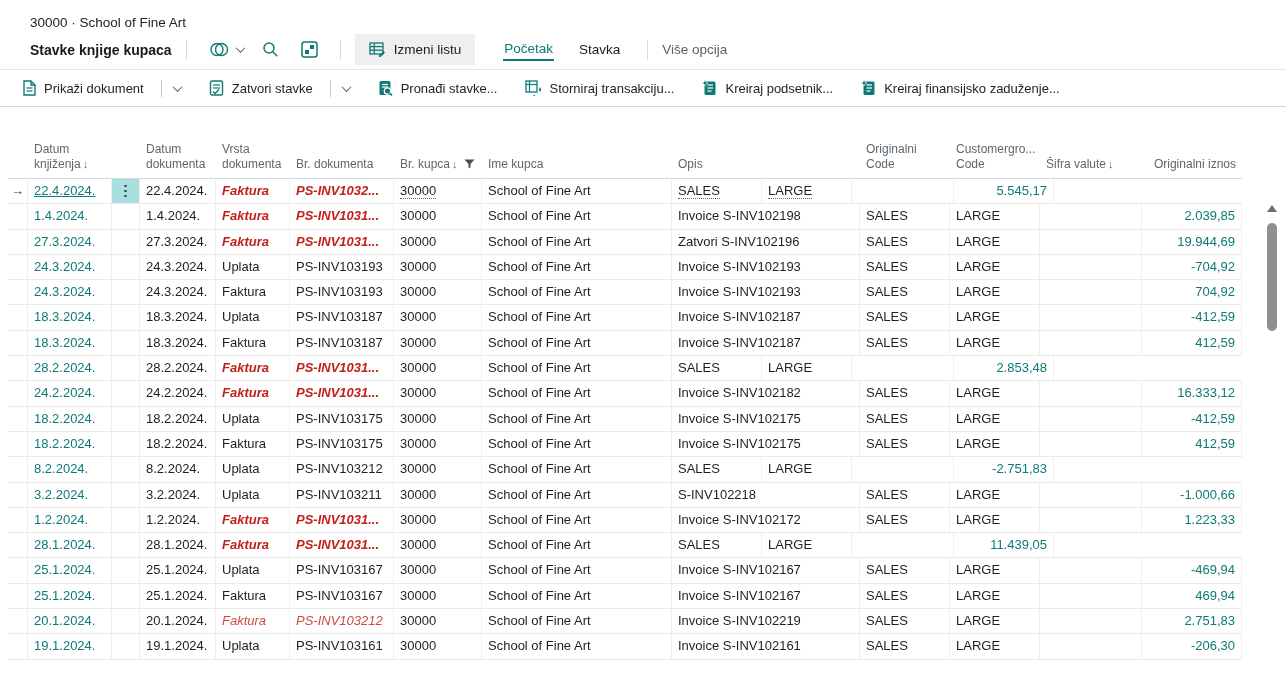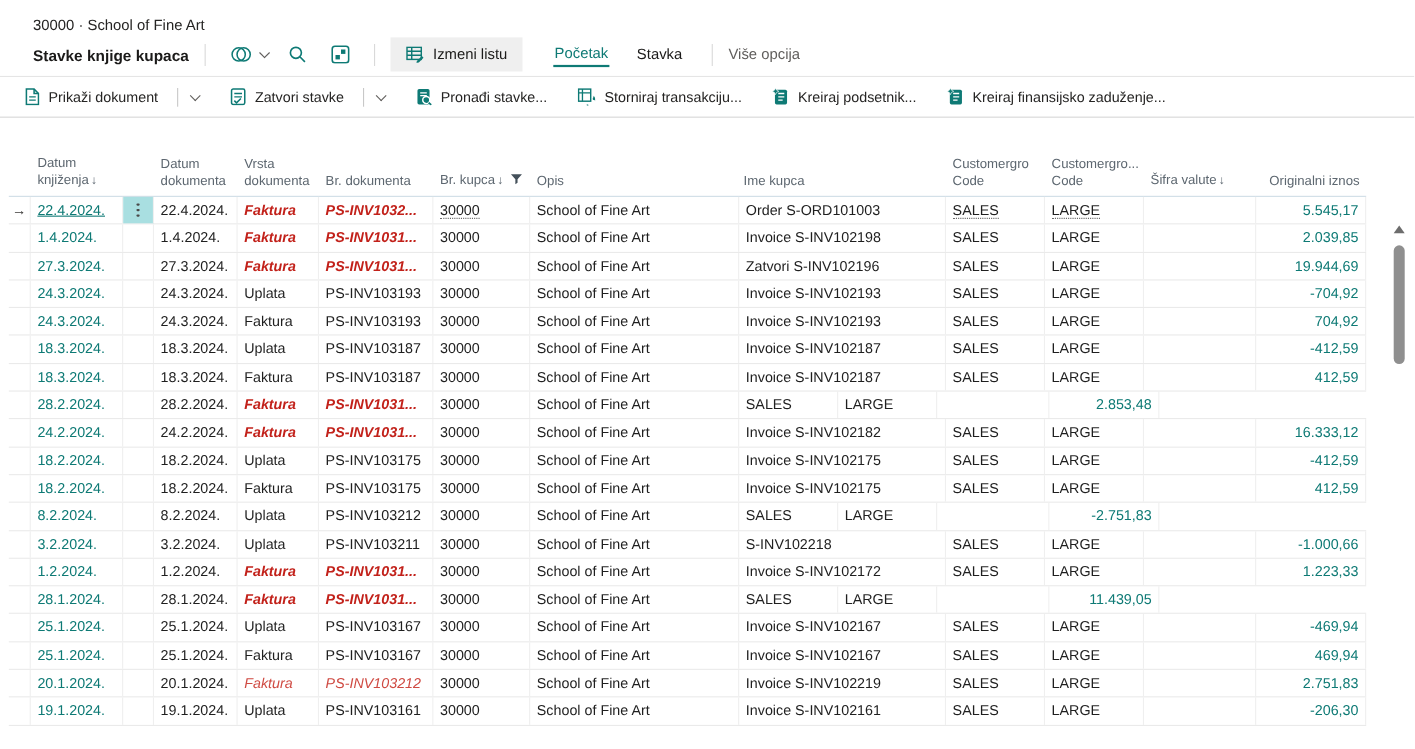--- a/index.html
+++ b/index.html
@@ -258,28 +258,28 @@
         <span>Br. dokumenta</span>
       </div>
       <div class="hc w-kn">
         <span>Br. kupca</span><span class="sort">↓</span>
         <span style="display:inline-block;vertical-align:-1px;margin-left:3px;">
           <svg width="11" height="10" viewBox="0 0 11 10">
               <path d="M0.5 0.5 h10 l-4 4.5 v3.2 l-2 1.3 v-4.5 z" fill="#44505a"></path>
             </svg>
         </span>
       </div>
+      <div class="hc w-nm">
+        <span>Ime kupca</span>
+      </div>
       <div class="hc w-op">
         <span>Opis</span>
       </div>
-      <div class="hc w-nm">
-        <span>Ime kupca</span>
-      </div>
       <div class="hc w-dp">
-        <span class="l1">Customergro</span>
+        <span class="l1">Originalni</span>
         <span>Code</span>
       </div>
       <div class="hc w-gr">
         <span class="l1">Customergro...</span>
         <span>Code</span>
       </div>
       <div class="hc w-cu">
         <span>Šifra valute</span><span class="sort">↓</span>
       </div>
       <div class="hc w-am">
@@ -295,21 +295,20 @@
               <i></i>
               <i></i>
               <i></i>
             </span>
           </div>
       <div class="c w-dd"><span>22.4.2024.</span></div>
       <div class="c w-vt"><span>Faktura</span></div>
       <div class="c w-dn"><span>PS-INV1032...</span></div>
       <div class="c w-kn"><span class="dotted">30000</span></div>
       <div class="c w-nm"><span>School of Fine Art</span></div>
-      <div class="c w-op"><span>Order S-ORD101003</span></div>
       <div class="c w-dp"><span class="dotted">SALES</span></div>
       <div class="c w-gr"><span class="dotted">LARGE</span></div>
       <div class="c w-cu"><span></span></div>
       <div class="c w-am"><span>5.545,17</span></div>
     </div>
         <div class="row style-red-bold">
       <div class="c w-ind"><span class="arrow">→</span></div>
       <div class="c w-pd"><span class="pd-text">1.4.2024.</span></div>
       <div class="c w-mn">
             <span class="dots">

